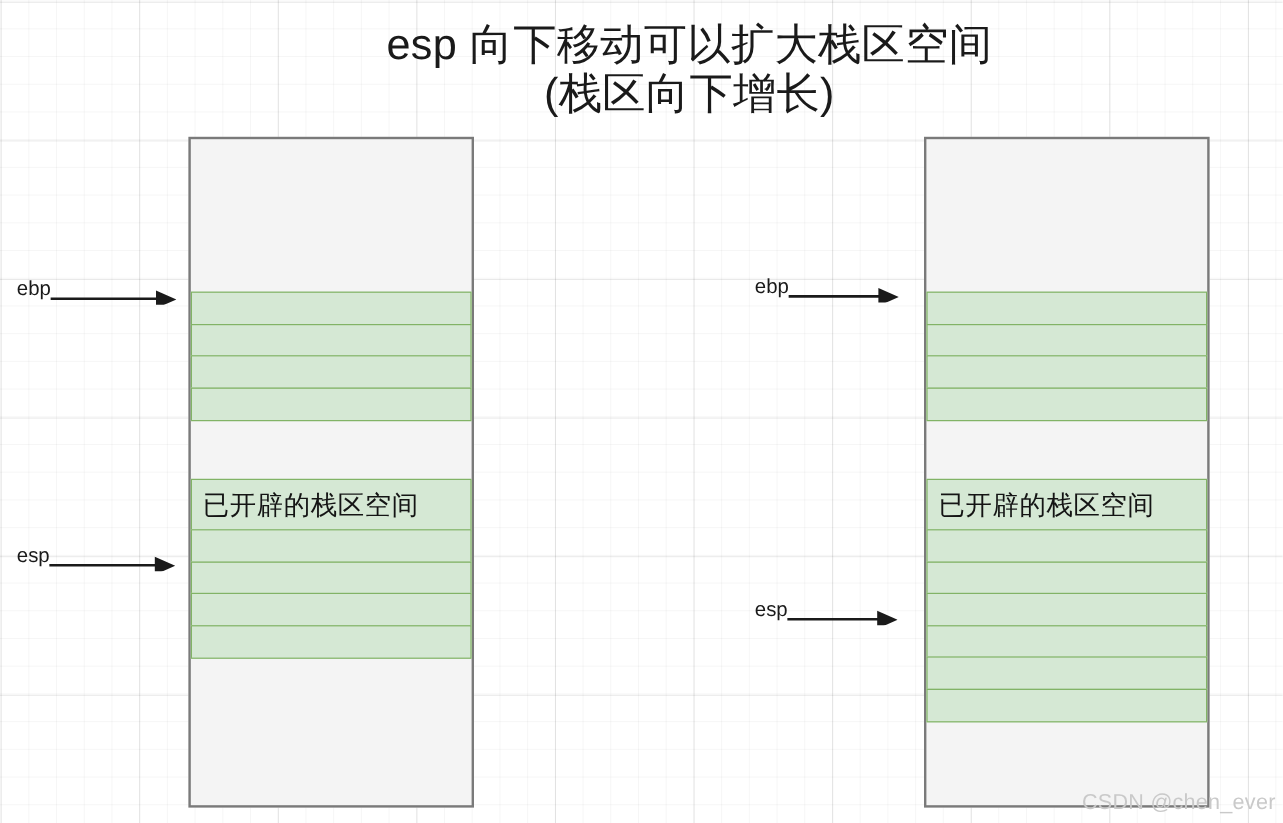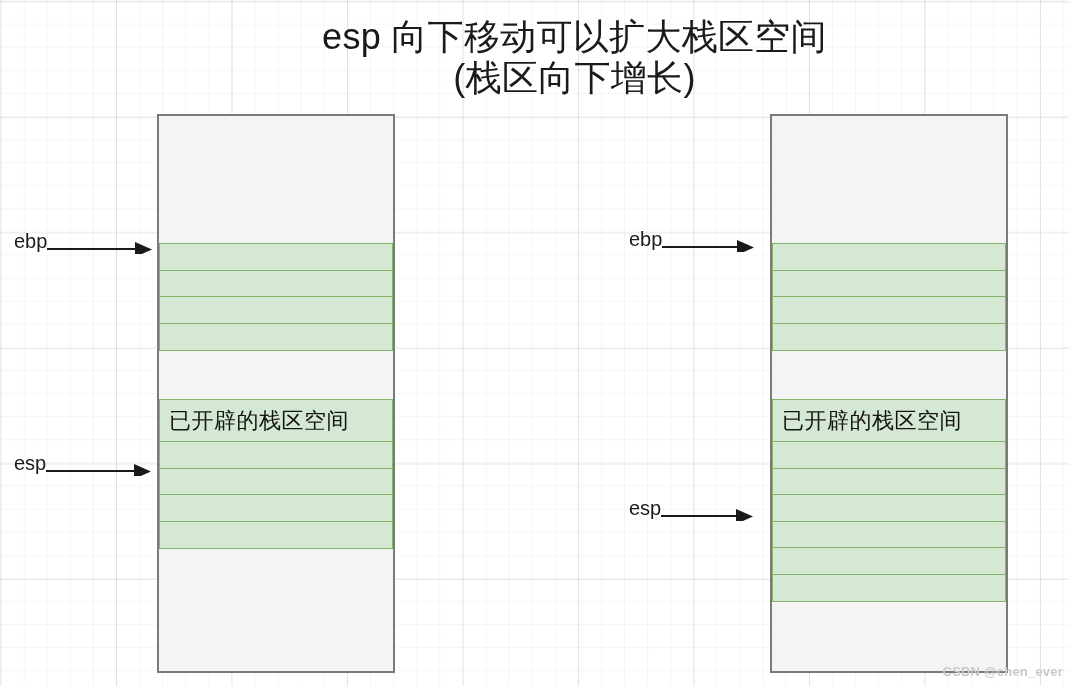--- a/index.html
+++ b/index.html
@@ -81,42 +81,41 @@
   }
 
   
   .ptr {
     position: absolute;
     display: flex;
     align-items: flex-end;
     height: 30px;
   }
   .ptr-label {
-    font-size: 20px;
+    font-size: 17px;
     color: #1a1a1a;
     line-height: 24px;
     padding-bottom: 1px;
   }
   .ptr-arrow { display: block; }
 
   #ptr-ebp-left  { left: 14px;  top: 224px; }
   #ptr-esp-left  { left: 14px;  top: 446px; }
   #ptr-ebp-right { left: 629px; top: 222px; }
   #ptr-esp-right { left: 629px; top: 491px; }
 
   
   #watermark {
     position: absolute;
     right: 6px;
     bottom: 7px;
-    font-size: 13px;
+    font-size: 18px;
     color: #c9c9c9;
     letter-spacing: 0.2px;
     white-space: nowrap;
-    font-weight: bold;
   }
 </style>
 </head>
 <body>
 
 <div id="canvas">
 
   <div class="title-block">
     <span class="title-line">esp 向下移动可以扩大栈区空间</span>
     <span class="title-line">(栈区向下增长)</span>

